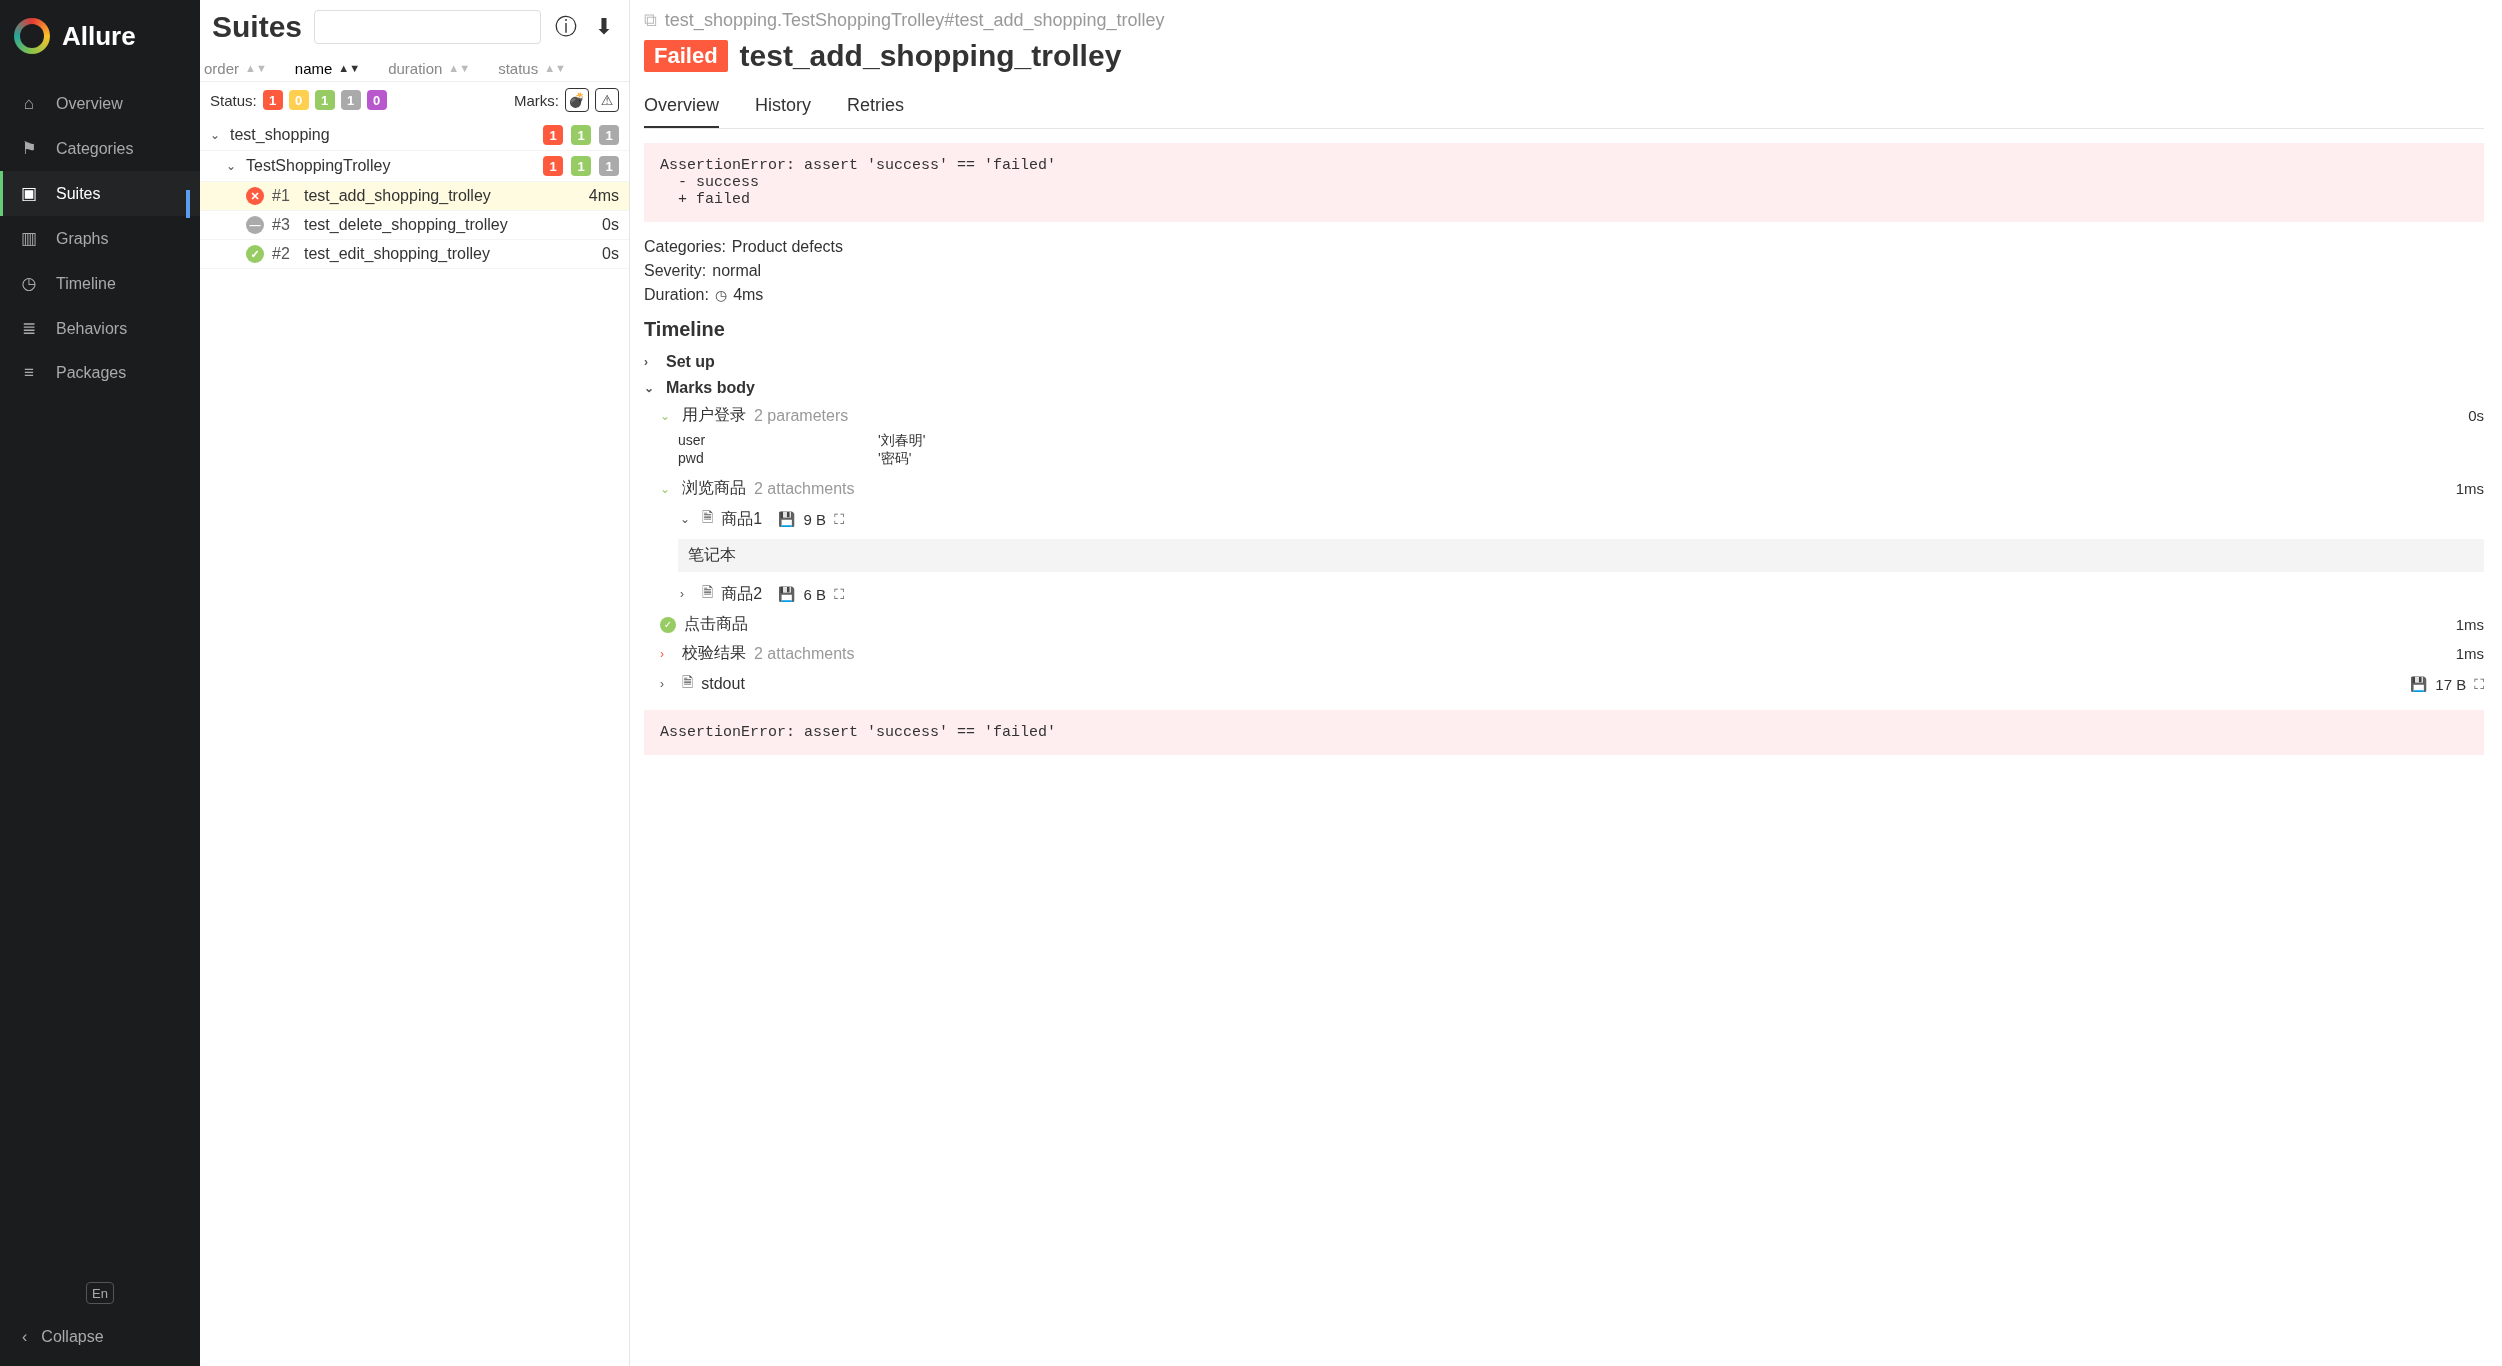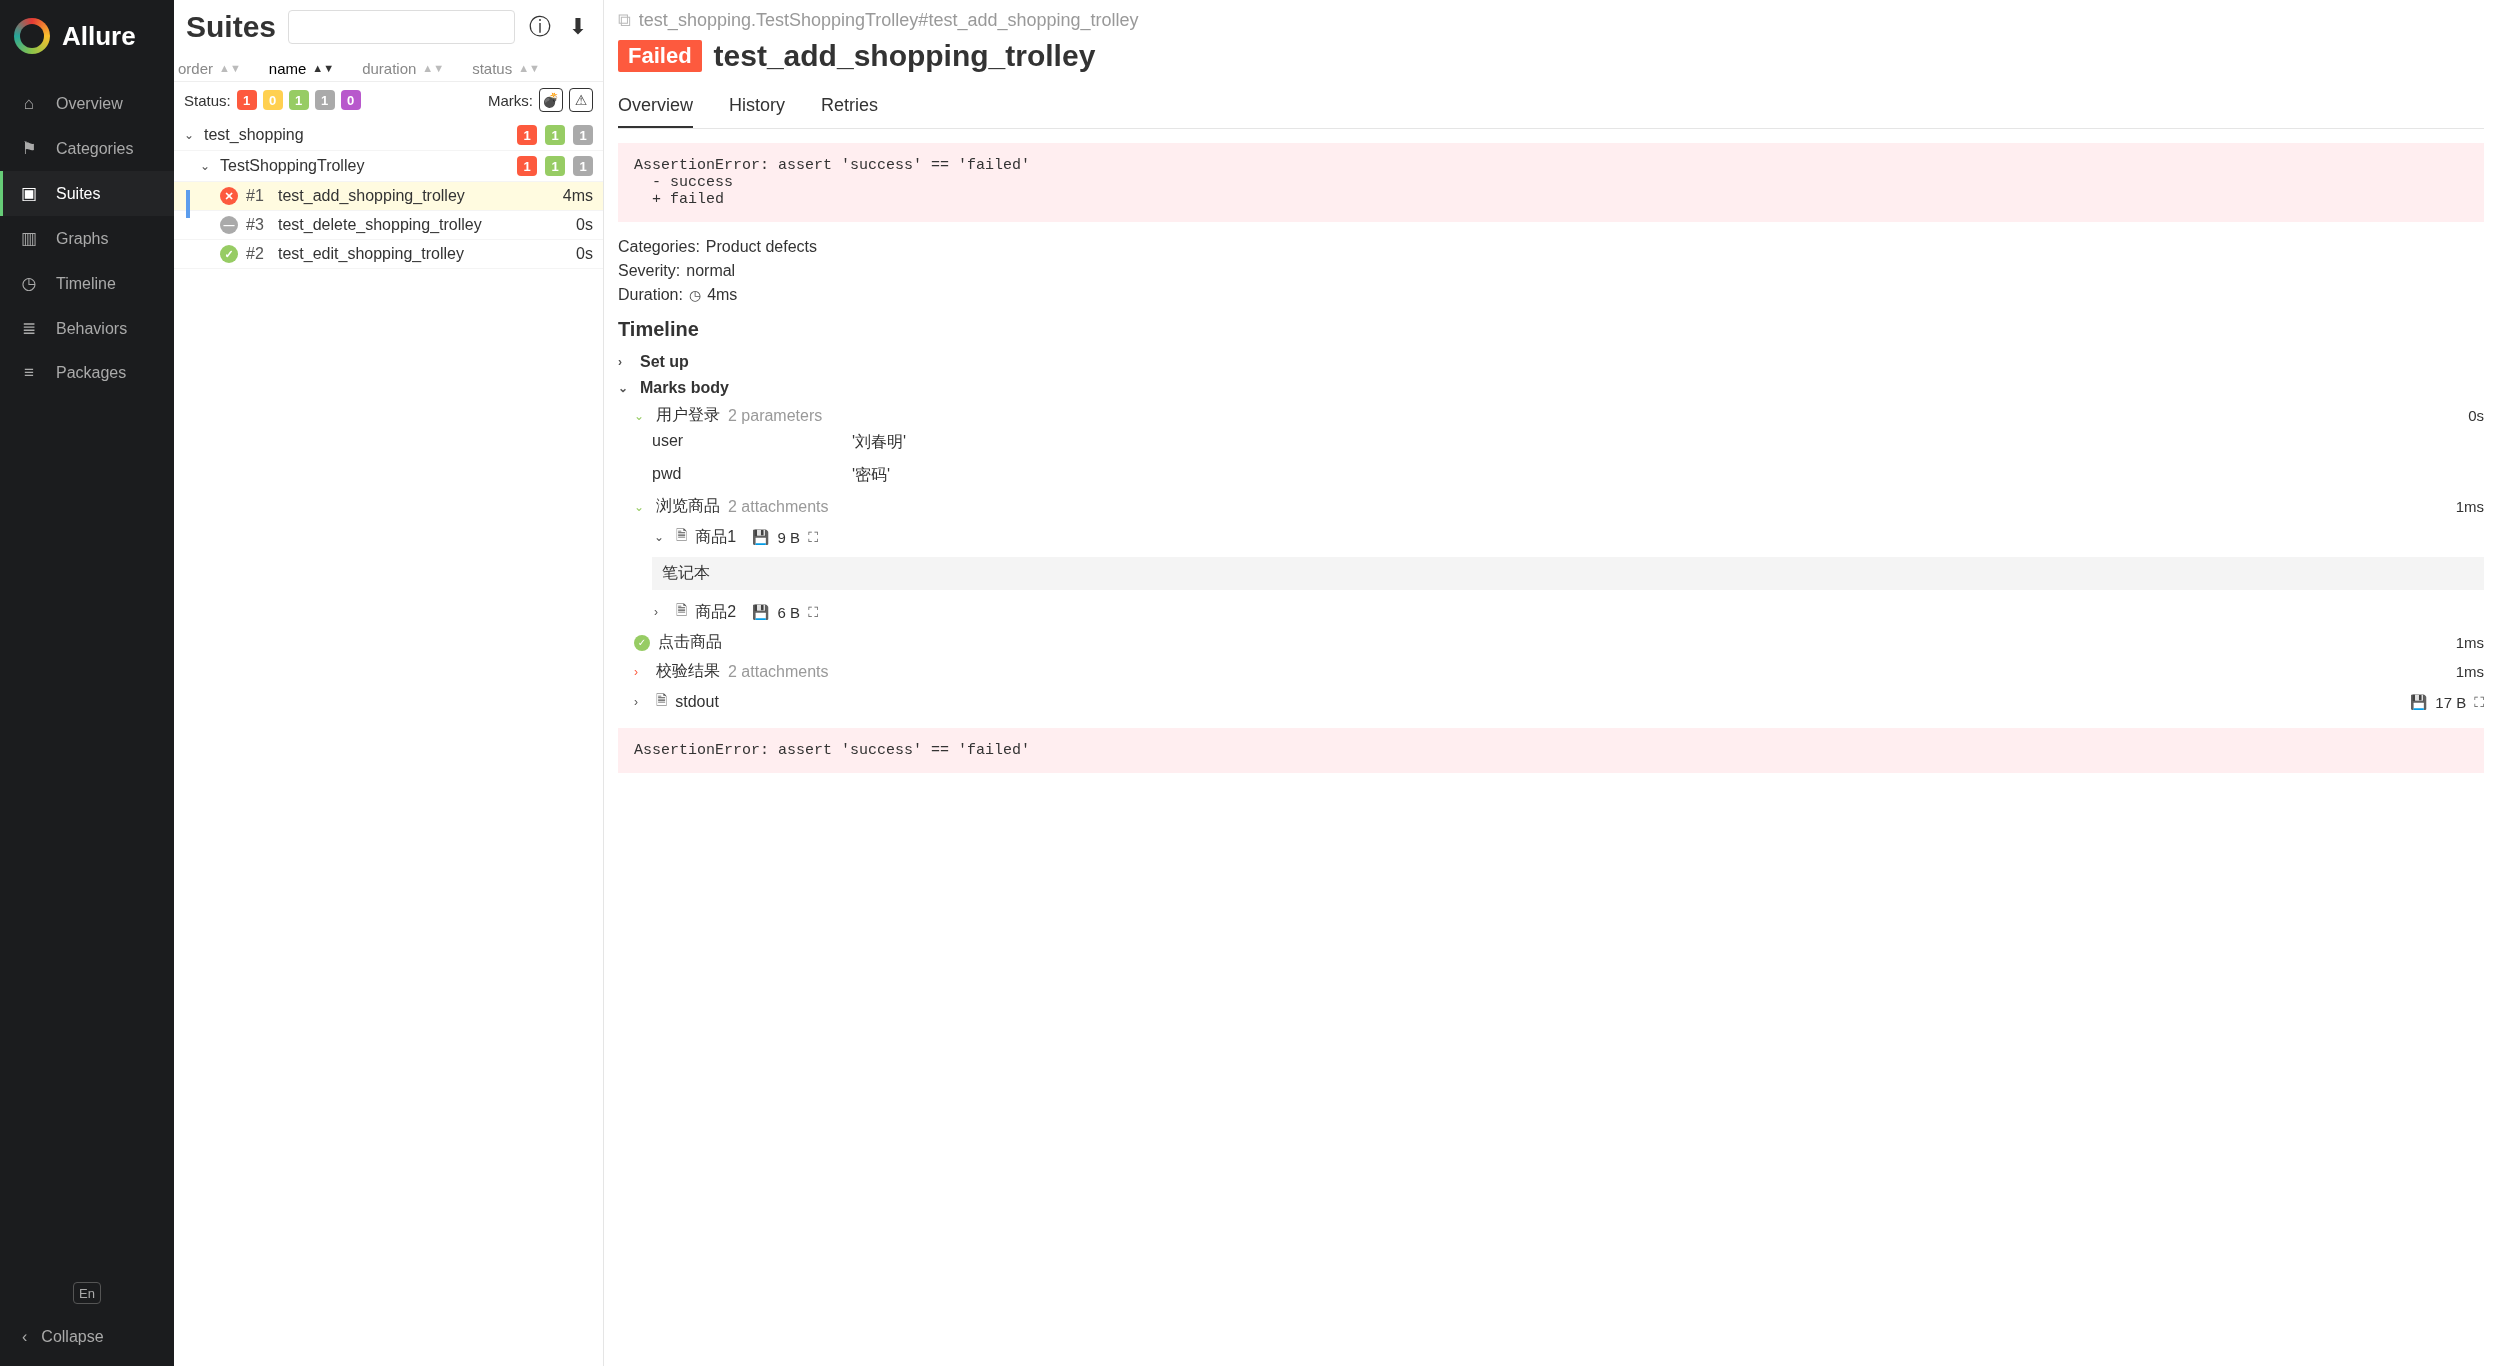--- a/index.html
+++ b/index.html
@@ -1,20 +1,20 @@
 <!DOCTYPE html>
 <html><head>
 <meta charset="utf-8">
 <style>
 * { box-sizing: border-box; margin: 0; padding: 0; }
 body { font-family: -apple-system, BlinkMacSystemFont, "Segoe UI", Helvetica, Arial, sans-serif; font-size: 14px; color: #333; overflow: hidden; }
 .app { display: flex; height: 100vh; width: 100vw; }
 
 
-.sidebar { width: 174px; background: #1b1c1e; color: #aaa; display: flex; flex-direction: column; }
+.sidebar { width: 200px; background: #1b1c1e; color: #aaa; display: flex; flex-direction: column; }
 .brand { display: flex; align-items: center; gap: 12px; padding: 14px 14px; height: 72px; }
 .logo { width: 36px; height: 36px; border-radius: 50%; background: conic-gradient(#e53935 0deg, #fbc02d 90deg, #8bc34a 180deg, #26a69a 270deg, #e53935 360deg); position: relative; }
 .logo::after { content:""; position:absolute; inset:6px; background:#1b1c1e; border-radius:50%; }
 .brand-text { color:#fff; font-weight:700; font-size:26px; }
 .nav { flex:1; padding-top:10px; }
 .nav-item { display:flex; align-items:center; gap:16px; padding:12px 18px; color:#aaa; cursor:pointer; font-size:16px; }
 .nav-item.active { color:#fff; border-left:3px solid #6c7; background:rgba(255,255,255,0.04); padding-left:15px;}
 .nav-item .icon { width:22px; text-align:center; font-size:17px; }
 .lang-box { border:1px solid #555; color:#aaa; font-size:13px; width:28px; height:22px; display:flex; align-items:center; justify-content:center; border-radius:4px; margin:0 auto 12px;text-align:center; }
 .collapse-row { display:flex; align-items:center; gap:14px; padding:12px 22px 20px; color:#aaa; cursor:pointer; font-size:16px; }
@@ -56,21 +56,21 @@
 .err-box { background:#ffeef0; padding:14px 16px; font-family:"Courier New",monospace; font-size:15px; white-space:pre; margin-bottom:16px; color:#333;}
 .meta-row{ font-size:16px; margin:6px 0; display:flex; gap:6px; align-items:center;}
 .exec-h { font-size:20px; font-weight:700; margin:14px 0 8px;}
 .step-row { display:flex; align-items:center; gap:8px; padding:4px 0; font-size:16px;}
 .step-row .spacer{flex:1;}
 .step-row.bold{ font-weight:700;}
 .sub-gray{ color:#999; font-weight:400;}
 .chev{ width:14px; font-size:12px; color:#555;}
 .chev.green{ color:#97cc64;} .chev.red{color:#fd5a3e;}
 .mini-ok{ width:16px; height:16px; border-radius:50%; background:#97cc64; color:#fff; display:flex;align-items:center;justify-content:center;font-size:10px;}
-.param-grid { display:grid; grid-template-columns: 200px 1fr; padding-left:34px; font-size:16px; color:#333; row-gap:12px; margin:2px 0 6px;}
+.param-grid { display:grid; grid-template-columns: 200px 1fr; padding-left:34px; font-size:14px; color:#333; row-gap:0; margin:2px 0 6px;}
 .attach-row{ display:flex; align-items:center; gap:8px; padding:4px 0 4px 36px; font-size:16px;}
 .attach-content{ background:#f4f4f4; padding:6px 10px; margin:4px 0 6px 34px; font-size:16px; }
 .right-meta{ color:#333; font-size:15px; display:flex; gap:8px; align-items:center;}
 .icon-sm{ color:#555; font-size:14px;}
 .err-box2 { background:#ffeef0; padding:14px 16px; font-family:"Courier New",monospace; font-size:15px; white-space:pre; margin-top:10px; color:#333;}
 .blue-bar { position:absolute; left:186px; top:190px; width:4px; height:28px; background:#5c9ded; }
 </style>
 </head>
 <body>
 

